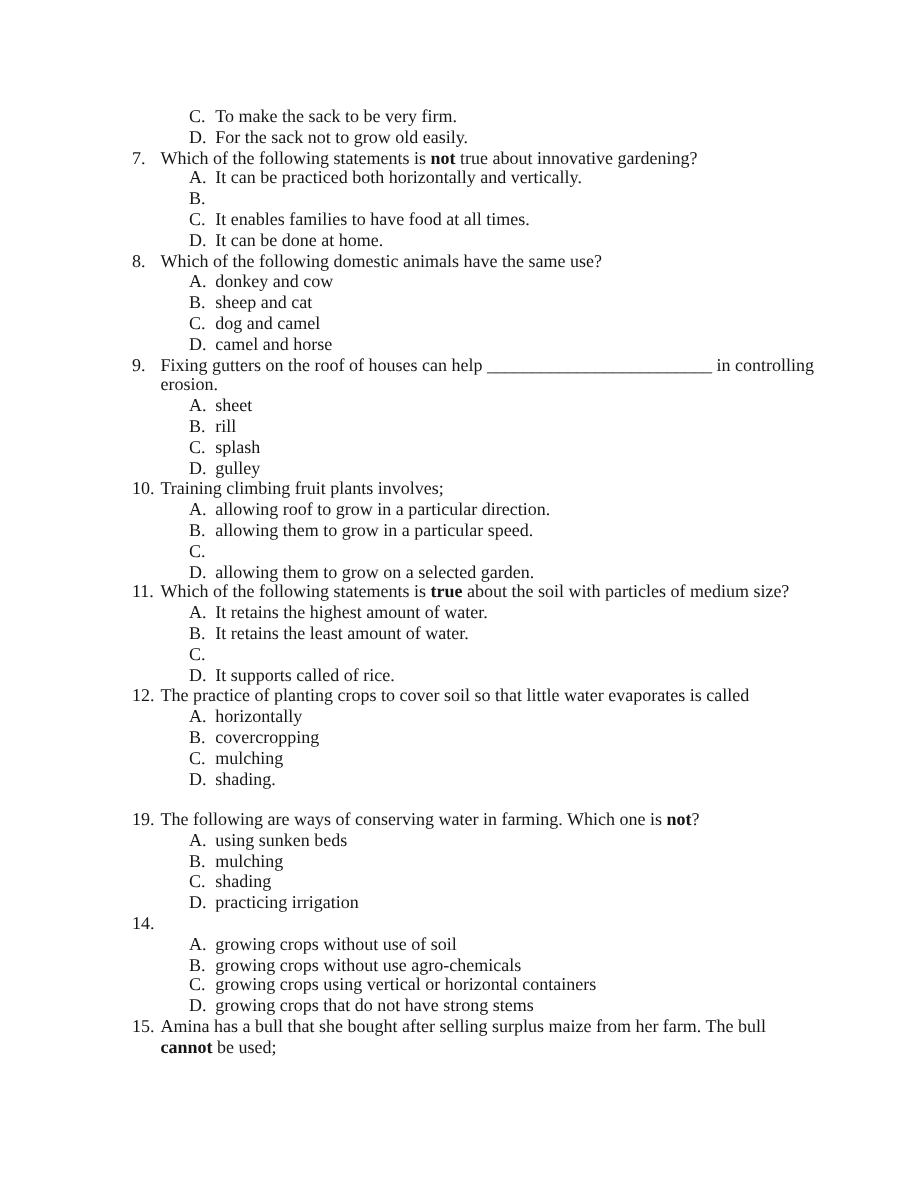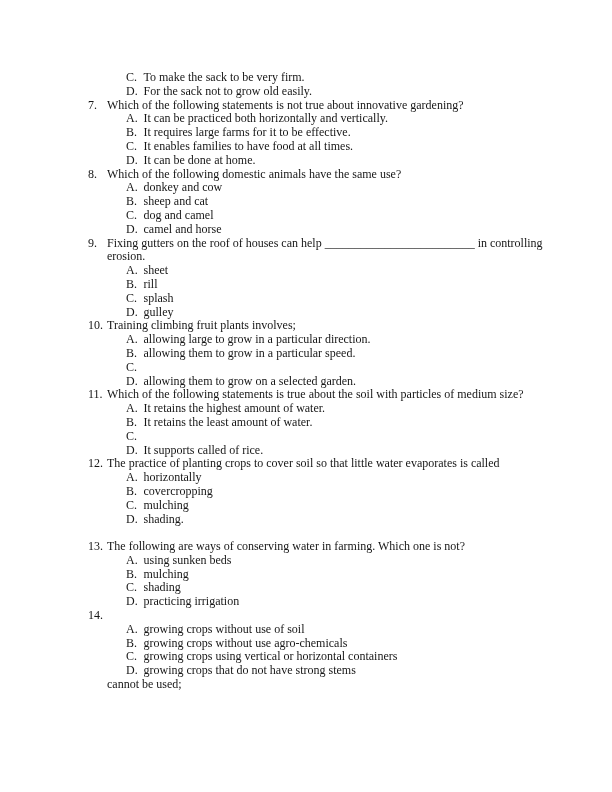--- a/index.html
+++ b/index.html
@@ -34,66 +34,67 @@
   .marker-num {
     position: absolute;
     left: 88px;
     top: 0;
   }
   .marker-letter {
     position: absolute;
     left: 126px;
     top: 0;
   }
-  .b { font-weight: normal; }
+  .b { font-weight: bold; }
 </style>
 </head>
 <body>
 
 <div class="page">
   <div class="doc">
       <div class="line option"><span class="marker-letter">C.</span><span>To make the sack to be very firm.</span></div>
       <div class="line option"><span class="marker-letter">D.</span><span>For the sack not to grow old easily.</span></div>
       <div class="line question"><span class="marker-num">7.</span><span>Which of the following statements is </span><span class="b">not</span><span> true about innovative gardening?</span></div>
       <div class="line option"><span class="marker-letter">A.</span><span>It can be practiced both horizontally and vertically.</span></div>
-      <div class="line option"><span class="marker-letter">B.</span><span>It requires large farms for it to be effective.</span></div>
+      <div class="line option"><span class="marker-letter">B.</span></div>
       <div class="line option"><span class="marker-letter">C.</span><span>It enables families to have food at all times.</span></div>
       <div class="line option"><span class="marker-letter">D.</span><span>It can be done at home.</span></div>
       <div class="line question"><span class="marker-num">8.</span><span>Which of the following domestic animals have the same use?</span></div>
       <div class="line option"><span class="marker-letter">A.</span><span>donkey and cow</span></div>
       <div class="line option"><span class="marker-letter">B.</span><span>sheep and cat</span></div>
       <div class="line option"><span class="marker-letter">C.</span><span>dog and camel</span></div>
       <div class="line option"><span class="marker-letter">D.</span><span>camel and horse</span></div>
       <div class="line question"><span class="marker-num">9.</span><span>Fixing gutters on the roof of houses can help _________________________ in controlling</span></div>
       <div class="line cont"><span>erosion.</span></div>
       <div class="line option"><span class="marker-letter">A.</span><span>sheet</span></div>
       <div class="line option"><span class="marker-letter">B.</span><span>rill</span></div>
       <div class="line option"><span class="marker-letter">C.</span><span>splash</span></div>
       <div class="line option"><span class="marker-letter">D.</span><span>gulley</span></div>
       <div class="line question"><span class="marker-num">10.</span><span>Training climbing fruit plants involves;</span></div>
-      <div class="line option"><span class="marker-letter">A.</span><span>allowing large to grow in a particular direction.</span></div>
+      <div class="line option"><span class="marker-letter">A.</span><span>allowing roof to grow in a particular direction.</span></div>
       <div class="line option"><span class="marker-letter">B.</span><span>allowing them to grow in a particular speed.</span></div>
       <div class="line option"><span class="marker-letter">C.</span></div>
       <div class="line option"><span class="marker-letter">D.</span><span>allowing them to grow on a selected garden.</span></div>
       <div class="line question"><span class="marker-num">11.</span><span>Which of the following statements is </span><span class="b">true</span><span> about the soil with particles of medium size?</span></div>
       <div class="line option"><span class="marker-letter">A.</span><span>It retains the highest amount of water.</span></div>
       <div class="line option"><span class="marker-letter">B.</span><span>It retains the least amount of water.</span></div>
       <div class="line option"><span class="marker-letter">C.</span></div>
       <div class="line option"><span class="marker-letter">D.</span><span>It supports called of rice.</span></div>
       <div class="line question"><span class="marker-num">12.</span><span>The practice of planting crops to cover soil so that little water evaporates is called</span></div>
       <div class="line option"><span class="marker-letter">A.</span><span>horizontally</span></div>
       <div class="line option"><span class="marker-letter">B.</span><span>covercropping</span></div>
       <div class="line option"><span class="marker-letter">C.</span><span>mulching</span></div>
       <div class="line option"><span class="marker-letter">D.</span><span>shading.</span></div>
       <div class="line blank"></div>
-      <div class="line question"><span class="marker-num">13.</span><span>The following are ways of conserving water in farming. Which one is </span><span class="b">not</span><span>?</span></div>
+      <div class="line question"><span class="marker-num">19.</span><span>The following are ways of conserving water in farming. Which one is </span><span class="b">not</span><span>?</span></div>
       <div class="line option"><span class="marker-letter">A.</span><span>using sunken beds</span></div>
       <div class="line option"><span class="marker-letter">B.</span><span>mulching</span></div>
       <div class="line option"><span class="marker-letter">C.</span><span>shading</span></div>
       <div class="line option"><span class="marker-letter">D.</span><span>practicing irrigation</span></div>
       <div class="line question"><span class="marker-num">14.</span></div>
       <div class="line option"><span class="marker-letter">A.</span><span>growing crops without use of soil</span></div>
       <div class="line option"><span class="marker-letter">B.</span><span>growing crops without use agro-chemicals</span></div>
       <div class="line option"><span class="marker-letter">C.</span><span>growing crops using vertical or horizontal containers</span></div>
       <div class="line option"><span class="marker-letter">D.</span><span>growing crops that do not have strong stems</span></div>
+      <div class="line question"><span class="marker-num">15.</span><span>Amina has a bull that she bought after selling surplus maize from her farm. The bull</span></div>
       <div class="line cont"><span class="b">cannot</span><span> be used;</span></div>
     </div>
 </div>
 
 </body></html>

